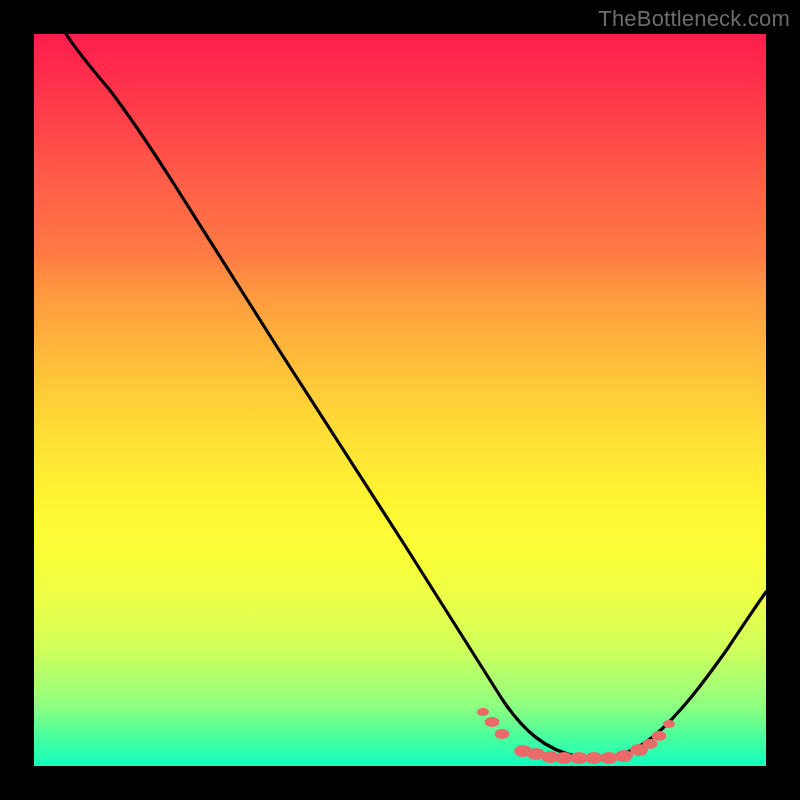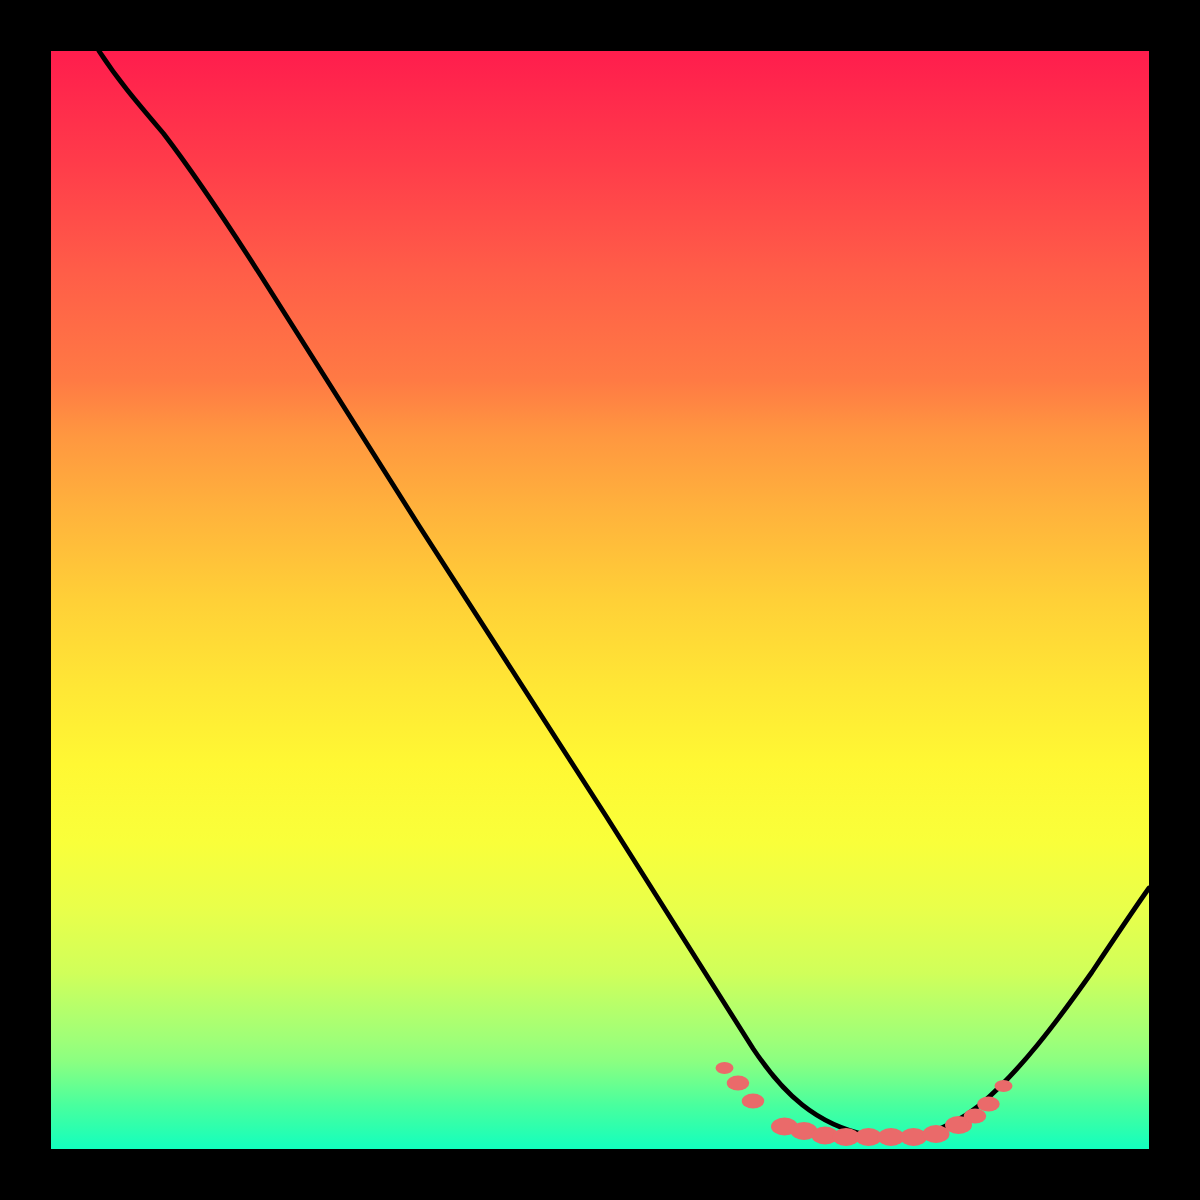--- a/index.html
+++ b/index.html
@@ -97,13 +97,14 @@
           <ellipse cx="575" cy="724" rx="9" ry="6" fill="#ea6a6a"></ellipse>
           <ellipse cx="590" cy="722" rx="9" ry="6" fill="#ea6a6a"></ellipse>
           <ellipse cx="605" cy="716" rx="9" ry="6" fill="#ea6a6a"></ellipse>
           <ellipse cx="616" cy="710" rx="7.5" ry="5" fill="#ea6a6a"></ellipse>
           <ellipse cx="625" cy="702" rx="7.5" ry="5" fill="#ea6a6a"></ellipse>
           <ellipse cx="635" cy="690" rx="6" ry="4" fill="#ea6a6a"></ellipse>
         </g>
     </svg>
   </div>
 
+  <div class="watermark">TheBottleneck.com</div>
 </div>
 
 </body></html>

